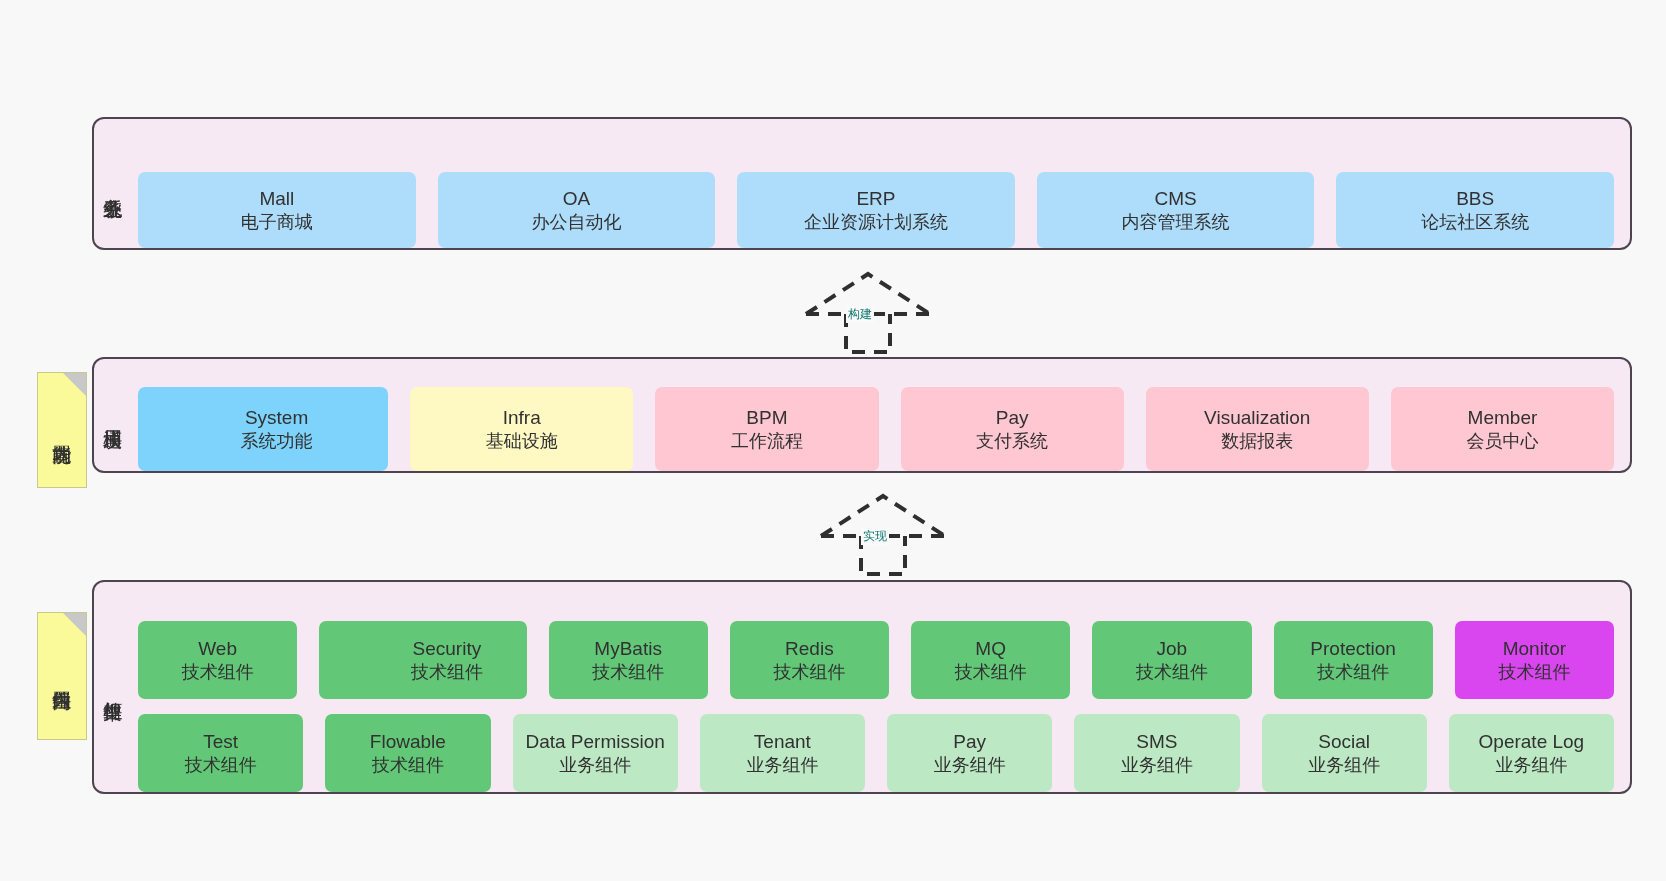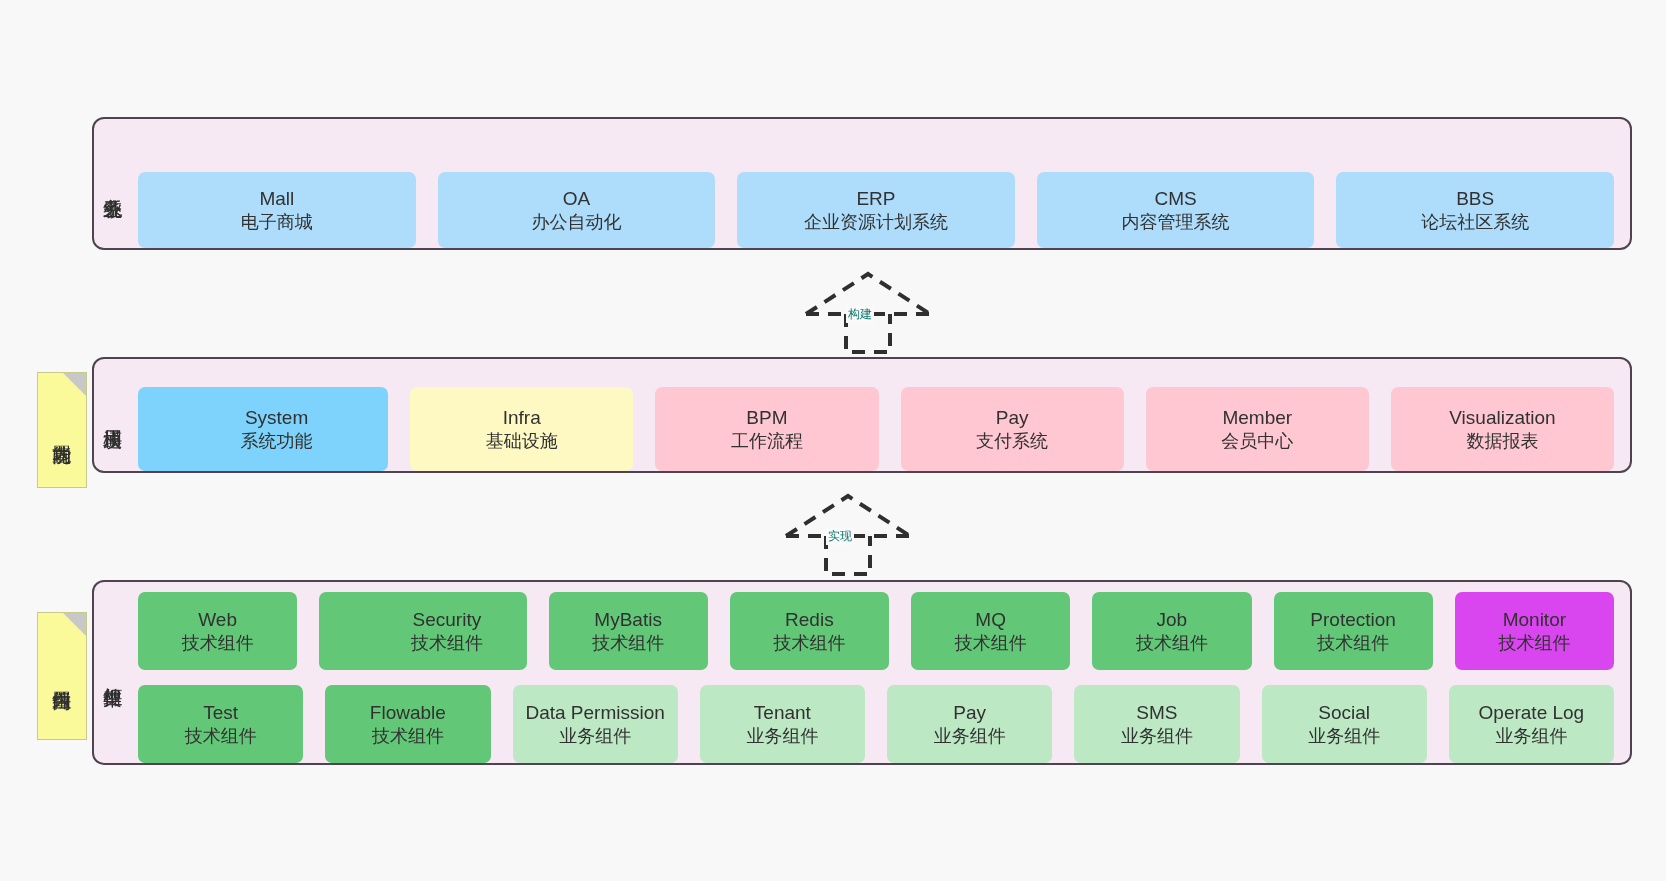--- a/index.html
+++ b/index.html
@@ -185,45 +185,45 @@
         </div>
         <div class="card c-pink h-mod" style="background: rgb(255, 199, 209);">
           <span class="t1">BPM</span>
           <span class="t2">工作流程</span>
         </div>
         <div class="card c-pink h-mod" style="background: rgb(255, 199, 209);">
           <span class="t1">Pay</span>
           <span class="t2">支付系统</span>
         </div>
         <div class="card c-pink h-mod" style="background: rgb(255, 199, 209);">
+          <span class="t1">Visualization</span>
+          <span class="t2">数据报表</span>
+        </div>
+        <div class="card c-pink h-mod" style="background: rgb(255, 199, 209);">
           <span class="t1">Member</span>
           <span class="t2">会员中心</span>
         </div>
-        <div class="card c-pink h-mod" style="background: rgb(255, 199, 209);">
-          <span class="t1">Visualization</span>
-          <span class="t2">数据报表</span>
-        </div>
       </div>
     </div>
   </div>
 
-  <div class="arrow" style="left:770px; top:488px; width:160px; height:90px;">
+  <div class="arrow" style="left:805px; top:488px; width:160px; height:90px;">
     <svg width="160" height="90" viewBox="0 0 160 90">
       <path d="M 16 48 L 78 8 L 140 48" fill="none" stroke="#2F2F2F" stroke-width="4" stroke-dasharray="13,9" stroke-linecap="butt"></path>
       <path d="M 16 48 L 140 48" fill="none" stroke="#2F2F2F" stroke-width="4" stroke-dasharray="13,9"></path>
       <path d="M 56 48 L 56 86 L 100 86 L 100 48" fill="none" stroke="#2F2F2F" stroke-width="4" stroke-dasharray="13,9"></path>
     </svg>
     <span class="arrow-label" style="left:56px; top:40px;">实现</span>
   </div>
 
   <div class="note" style="left:37px; top:612px; width:50px; height:128px;">
     <span>内置组件</span>
   </div>
 
-  <div class="layer" style="left:92px; top:580px; width:1540px; height:185px;">
+  <div class="layer" style="left:92px; top:580px; width:1540px; height:214px;">
     <div class="layer-title">框架组件</div>
     <div class="layer-body">
 
       <div class="row">
         <div class="card c-green h-comp" style="background: rgb(98, 200, 120);">
           <span class="t1">Web</span>
           <span class="t2">技术组件</span>
         </div>
         <div class="card c-green h-comp" style="background: rgb(98, 200, 120); padding-left: 48px;">
           <span class="t1">Security</span>

